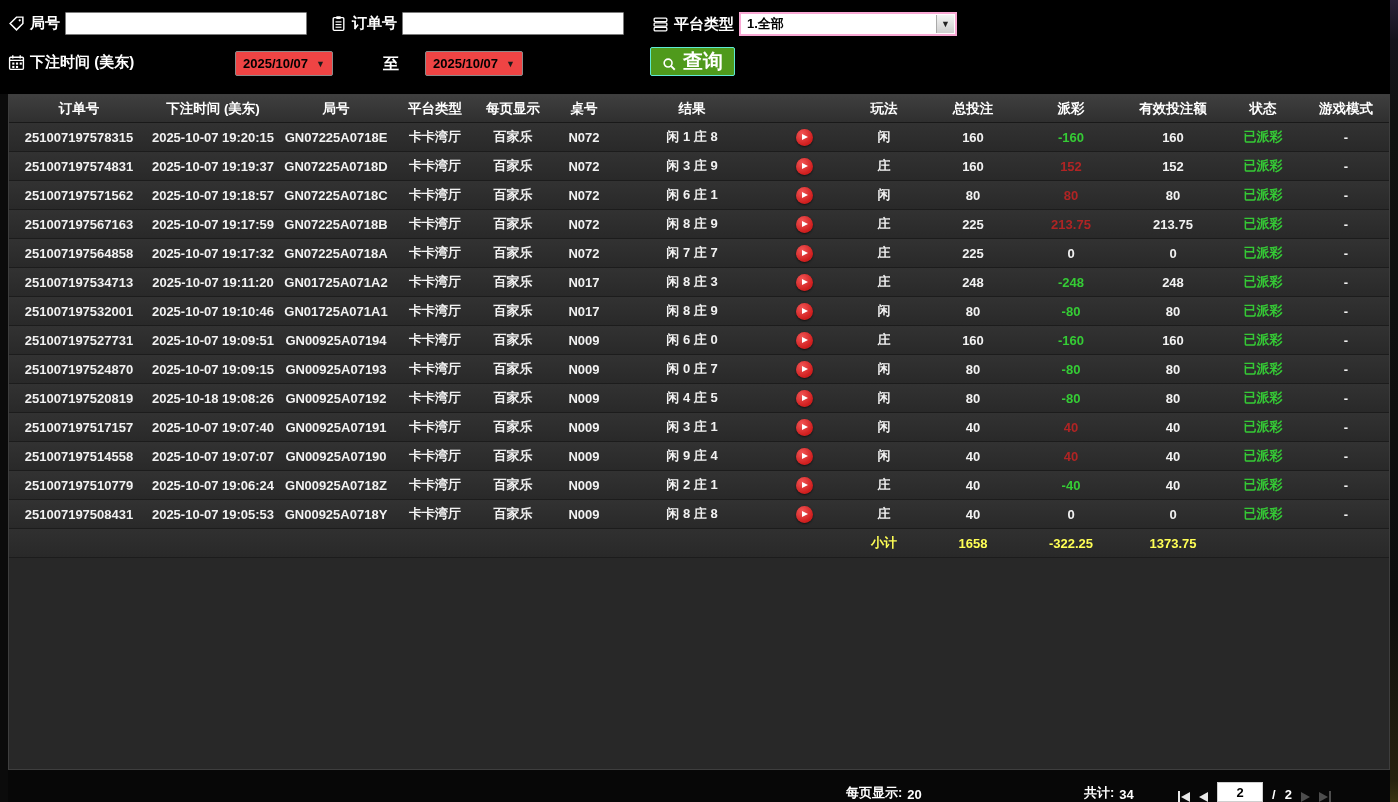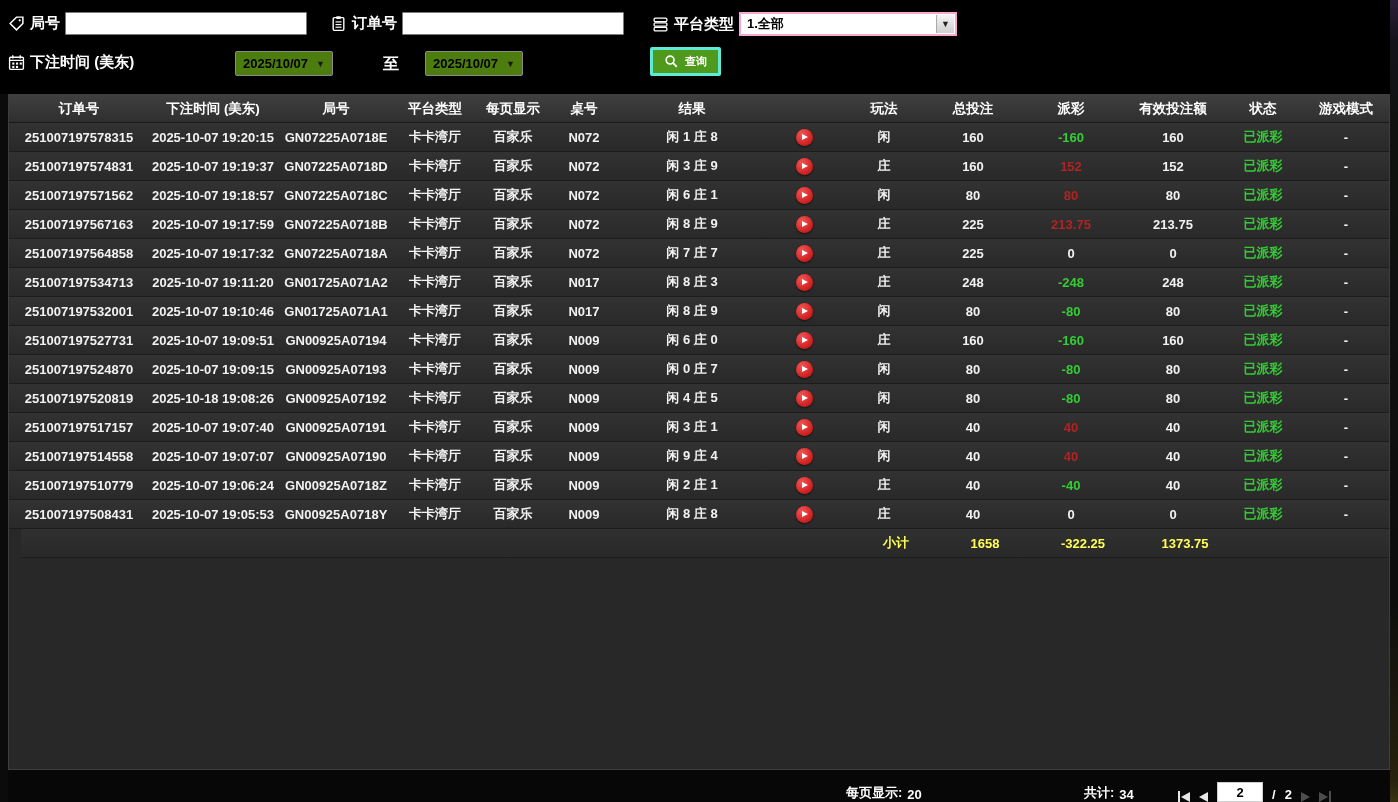--- a/index.html
+++ b/index.html
@@ -22,30 +22,30 @@
     width:218px; height:24px; background:#fff; border:2px solid #f9a8d4;
     display:flex; align-items:center; color:#000; font-size:13px; font-weight:bold;
     padding-left:6px; position:relative; cursor:default;
   }
   .selectbox .arrowzone {
     position:absolute; right:1px; top:1px; bottom:1px; width:18px;
     background:linear-gradient(#f4f4f4,#cfcfcf); border-left:1px solid #aaa;
     display:flex; align-items:center; justify-content:center; color:#222; font-size:9px;
   }
   .datebtn {
-    height:25px; background:#4d7c0f; border:1px solid #8a8a8a; border-radius:2px;
+    height:25px; background:#ef4444; border:1px solid #8a8a8a; border-radius:2px;
     display:flex; align-items:center; gap:8px; padding:0 7px;
     color:#000; font-size:13px; font-weight:bold; cursor:default;
   }
   .datebtn .dd { font-size:9px; color:#1a1a1a; }
   .querybtn {
     position:absolute; left:650px; top:47px; height:29px; padding:0 11px;
-    background:#4f9a1c; border:3px solid #5eead4; border-radius:2px;
+    background:#4f9a1c; border:1px solid #5eead4; border-radius:2px;
     display:flex; align-items:center; gap:6px; color:#fff;
-    font-size:11px; font-weight:bold; cursor:pointer;
+    font-size:20px; font-weight:bold; cursor:pointer;
   }
   
   .panel {
     position:absolute; top:94px; left:8px; width:1382px; height:676px;
     background:#282828; border:1px solid #3e3e3e;
   }
   .grid-row {
     display:grid;
     grid-template-columns:140px 128px 118px 80px 76px 66px 150px 74px 86px 92px 104px 100px 80px 1fr;
   }
@@ -59,21 +59,21 @@
     border-bottom:1px solid #1c1c1c;
   }
   .cell {
     display:flex; align-items:center; justify-content:center;
     white-space:nowrap; overflow:hidden; font-size:13px; font-weight:bold; color:#f2f2f2;
   }
   .cell.pos  { color:#b02424; }
   .cell.neg  { color:#35cc35; }
   .cell.zero { color:#f2f2f2; }
   .cell.status { color:#35c935; }
-  .sumrow { background:linear-gradient(#303030,#292929);margin-left:12px; }
+  .sumrow { background:linear-gradient(#303030,#292929); }
   .sumrow .cell { color:#ffff55; }
   .play-btn {
     width:17px; height:17px; border-radius:50%;
     background:radial-gradient(circle at 35% 30%, #f25555, #cf1d1d 70%);
     display:flex; align-items:center; justify-content:center; cursor:pointer;
     box-shadow:0 1px 2px rgba(0,0,0,.6);
   }
   .play-tri {
     width:0; height:0; margin-left:2px;
     border-left:6px solid #fff; border-top:3.5px solid transparent; border-bottom:3.5px solid transparent;

